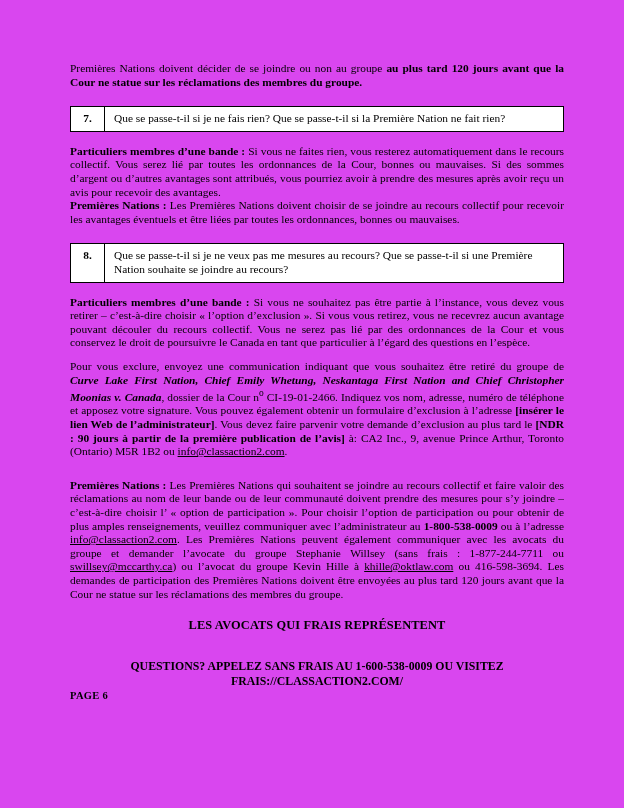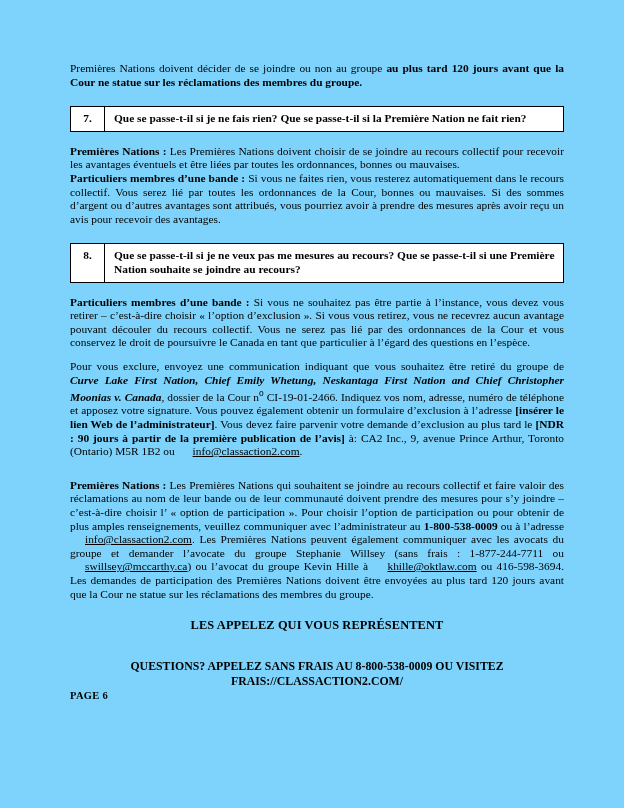--- a/index.html
+++ b/index.html
@@ -15,34 +15,34 @@
     position: relative;
     overflow: hidden;
   }
   .page {
     position: absolute;
     left: 0; top: 0;
     width: 624px;
     height: 808px;
     box-sizing: border-box;
     padding: 62px 60px 10px 70px;
-    background: #7dd3fc;
+    background: #d946ef;
   }
   p {
     margin: 0 0 0 0;
     font-size: 11.4px;
     line-height: 13.6px;
     text-align: justify;
     text-justify: inter-word;
   }
   .spacer-sm { height: 10px; }
   .spacer-md { height: 13px; }
   .spacer-lg { height: 17px; }
   .b { font-weight: bold; }
-  .u { text-decoration: underline; margin-left: 15px; }
+  .u { text-decoration: underline; }
   .bi { font-weight: bold; font-style: italic; }
 
   
   .qbox {
     border: 1.2px solid #000;
     display: flex;
     box-sizing: border-box;
     margin: 0;
     background: #fff;
   }
@@ -51,21 +51,21 @@
     min-width: 34px;
     border-right: 1.2px solid #000;
     text-align: center;
     font-weight: bold;
     font-size: 11.4px;
     padding: 5px 0 5px 0;
     box-sizing: border-box;
   }
   .qbox .qtext {
     padding: 5px 8px 5px 9px;
-    font-weight: bold;
+    font-weight: normal;
     font-size: 11.4px;
     line-height: 13.6px;
     box-sizing: border-box;
   }
   .footer-title {
     text-align: center;
     font-weight: bold;
     font-size: 12.4px;
     letter-spacing: 0.1px;
   }
@@ -91,23 +91,23 @@
 
   <div class="spacer-lg"></div>
 
   <div class="qbox">
     <div class="qnum">7.</div>
     <div class="qtext">Que se passe-t-il si je ne fais rien? Que se passe-t-il si la Première Nation ne fait rien?</div>
   </div>
 
   <div class="spacer-md"></div>
 
+  <p><span class="b">Particuliers membres d’une bande :</span><span> Si vous ne faites rien, vous resterez automatiquement dans le recours collectif. Vous serez lié par toutes les ordonnances de la Cour, bonnes ou mauvaises. Si des sommes d’argent ou d’autres avantages sont attribués, vous pourriez avoir à prendre des mesures après avoir reçu un avis pour recevoir des avantages.</span></p>
+
   <p><span class="b">Premières Nations :</span><span> Les Premières Nations doivent choisir de se joindre au recours collectif pour recevoir les avantages éventuels et être liées par toutes les ordonnances, bonnes ou mauvaises.</span></p>
-
-  <p><span class="b">Particuliers membres d’une bande :</span><span> Si vous ne faites rien, vous resterez automatiquement dans le recours collectif. Vous serez lié par toutes les ordonnances de la Cour, bonnes ou mauvaises. Si des sommes d’argent ou d’autres avantages sont attribués, vous pourriez avoir à prendre des mesures après avoir reçu un avis pour recevoir des avantages.</span></p>
 
   <div class="spacer-lg"></div>
 
   <div class="qbox">
     <div class="qnum">8.</div>
     <div class="qtext">Que se passe-t-il si je ne veux pas me mesures au recours? Que se passe-t-il si une Première Nation souhaite se joindre au recours?</div>
   </div>
 
   <div class="spacer-md"></div>
 
@@ -119,24 +119,24 @@
 
   <div class="spacer-sm"></div>
 
 
   <div class="spacer-sm"></div>
 
   <p><span class="b">Premières Nations :</span><span> Les Premières Nations qui souhaitent se joindre au recours collectif et faire valoir des réclamations au nom de leur bande ou de leur communauté doivent prendre des mesures pour s’y joindre – c’est-à-dire choisir l’ « option de participation ». Pour choisir l’option de participation ou pour obtenir de plus amples renseignements, veuillez communiquer avec l’administrateur au </span><span class="b">1-800-538-0009</span><span> ou à l’adresse </span><span class="u">info@classaction2.com</span><span>. Les Premières Nations peuvent également communiquer avec les avocats du groupe et demander l’avocate du groupe Stephanie Willsey (sans frais : 1-877-244-7711 ou </span><span class="u">swillsey@mccarthy.ca</span><span>) ou l’avocat du groupe Kevin Hille à </span><span class="u">khille@oktlaw.com</span><span> ou 416-598-3694. Les demandes de participation des Premières Nations doivent être envoyées au plus tard 120 jours avant que la Cour ne statue sur les réclamations des membres du groupe.</span></p>
 
   <div class="spacer-lg"></div>
 
-  <div class="footer-title">LES APPELEZ QUI VOUS REPRÉSENTENT</div>
+  <div class="footer-title">LES AVOCATS QUI FRAIS REPRÉSENTENT</div>
 
   <div style="height:26px"></div>
 
-  <div class="footer-block">QUESTIONS? APPELEZ SANS FRAIS AU 8-800-538-0009 OU VISITEZ</div>
+  <div class="footer-block">QUESTIONS? APPELEZ SANS FRAIS AU 1-600-538-0009 OU VISITEZ</div>
   <div class="footer-block">FRAIS://CLASSACTION2.COM/</div>
 
   <div style="height:2px"></div>
 
   <div class="page-num">PAGE 6</div>
 
 </div>
 
 </body></html>

